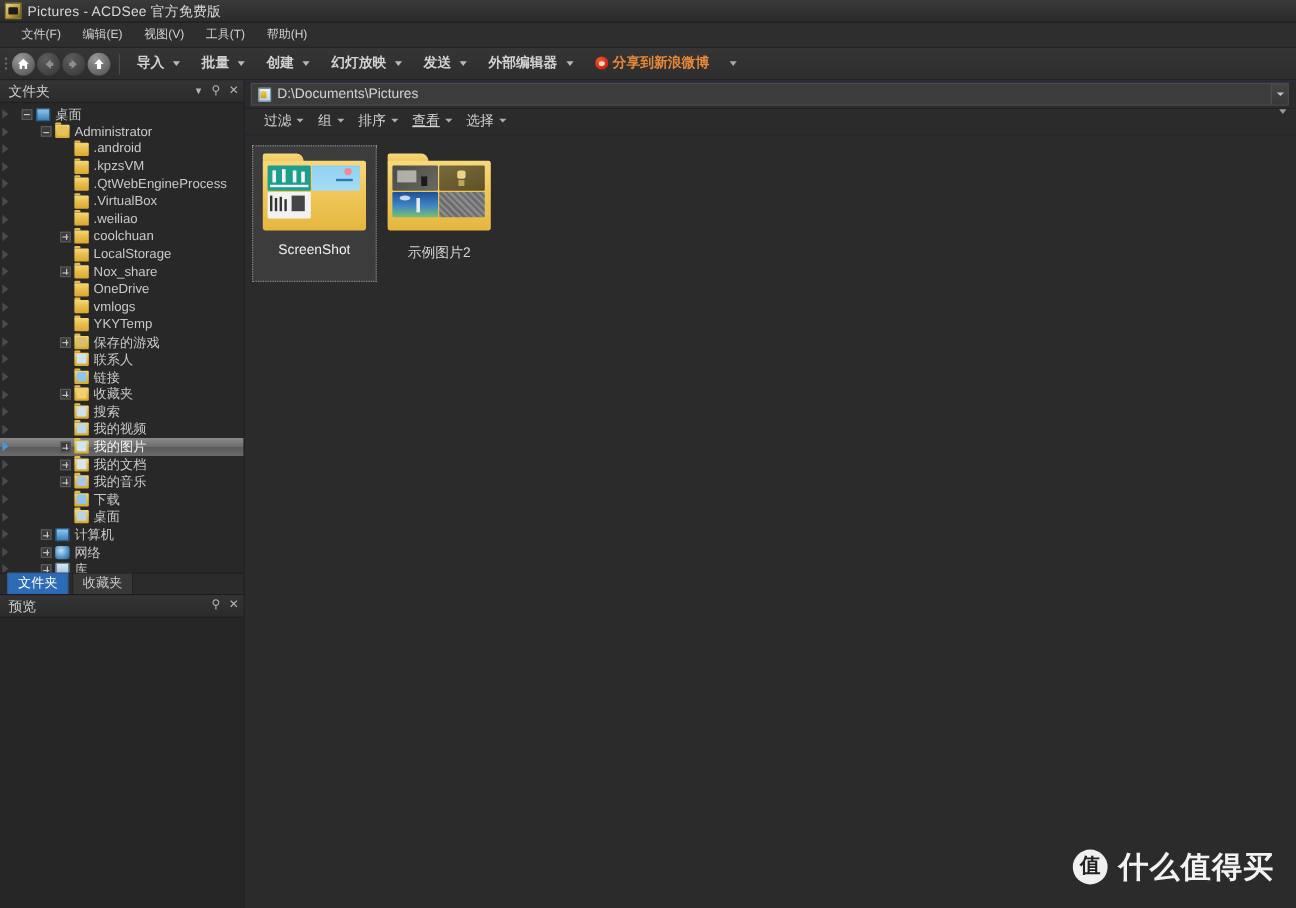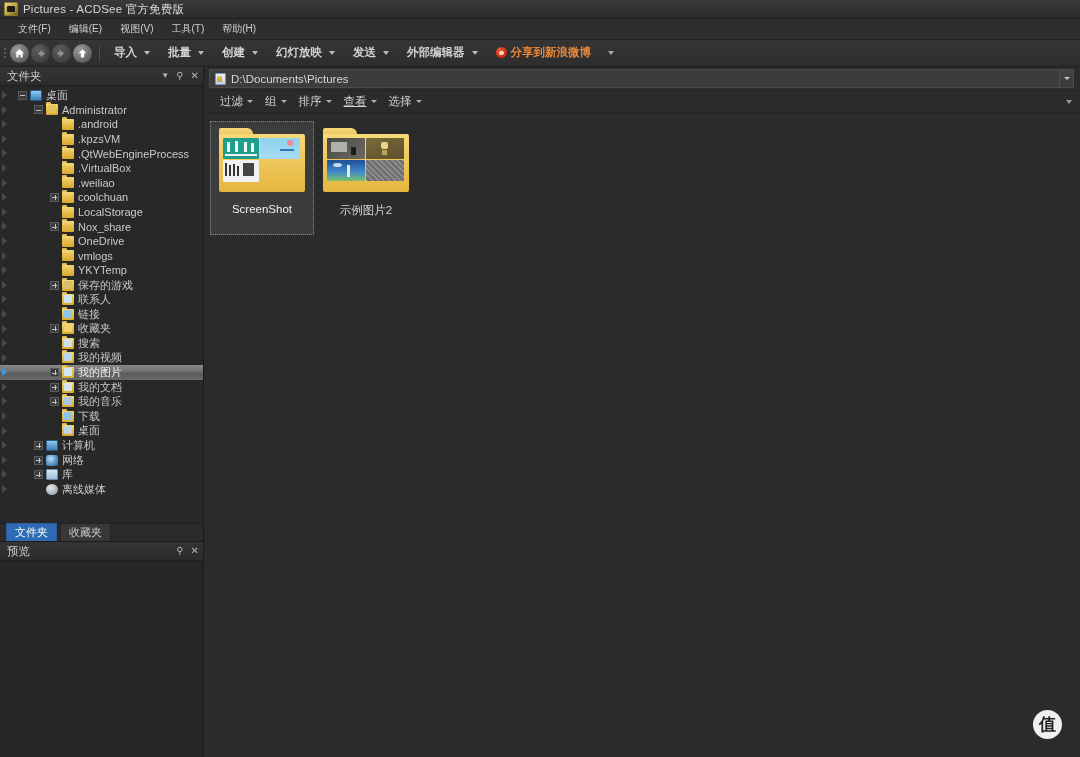--- a/index.html
+++ b/index.html
@@ -214,21 +214,21 @@
   .tab {
     font-size:11px; padding: 2px 8px 2px 8px;
     color:#c9c9c9; background:#383838; border:1px solid #222;
     border-bottom:none; cursor:default; line-height:13px;
   }
   .tab.active { background:#2d6bb5; color:#ffffff; border-color:#2a5d9a; }
 
   .preview-panel {
     flex: 0 0 auto; display:flex; flex-direction:column;
     border-top:1px solid #1c1c1c;
-    height: 216px;
+    height: 262px;
   }
   .preview-body { flex:1 1 auto; background:#262626; }
 
   
   .rightcol {
     flex:1 1 auto; display:flex; flex-direction:column; min-width:0;
     background:#4c1d95;
   }
   .addressbar {
     height: 24px; flex:0 0 auto;
@@ -271,21 +271,21 @@
     display:flex; align-items:center; min-width:0;
   }
   .search-input {
     flex:1 1 auto; background:transparent; border:none; outline:none;
     color:#d5d5d5; font-size:11.5px; padding:0 4px; min-width:0;
     font-family:"Liberation Sans","DejaVu Sans",sans-serif;
   }
 
   .filterbar {
     height: 22px; flex:0 0 auto;
-    display:flex; align-items:center;
+    display:flex; align-items:flex-start;
     padding-left: 10px; background:#2b2b2b;
     border-bottom:1px solid #242424;
   }
   .fb-btn {
     display:flex; align-items:center; gap:4px;
     color:#d2d2d2; font-size:11.5px; padding:2px 6px; cursor:default;
     white-space:nowrap;
   }
   .fb-btn .caret{
     width:0;height:0;border-left:3px solid transparent;border-right:3px solid transparent;
@@ -788,16 +788,17 @@
                   <div class="art b4"></div>
                 </div>
               </div>
             </div>
             <div class="thumb-label">示例图片2</div>
           </div>
         </div>
 
       <div class="watermark">
         <div class="wm-badge">值</div>
+        <div class="wm-text">什么值得买</div>
       </div>
     </div>
   </div>
 </div>
 
 </body></html>

